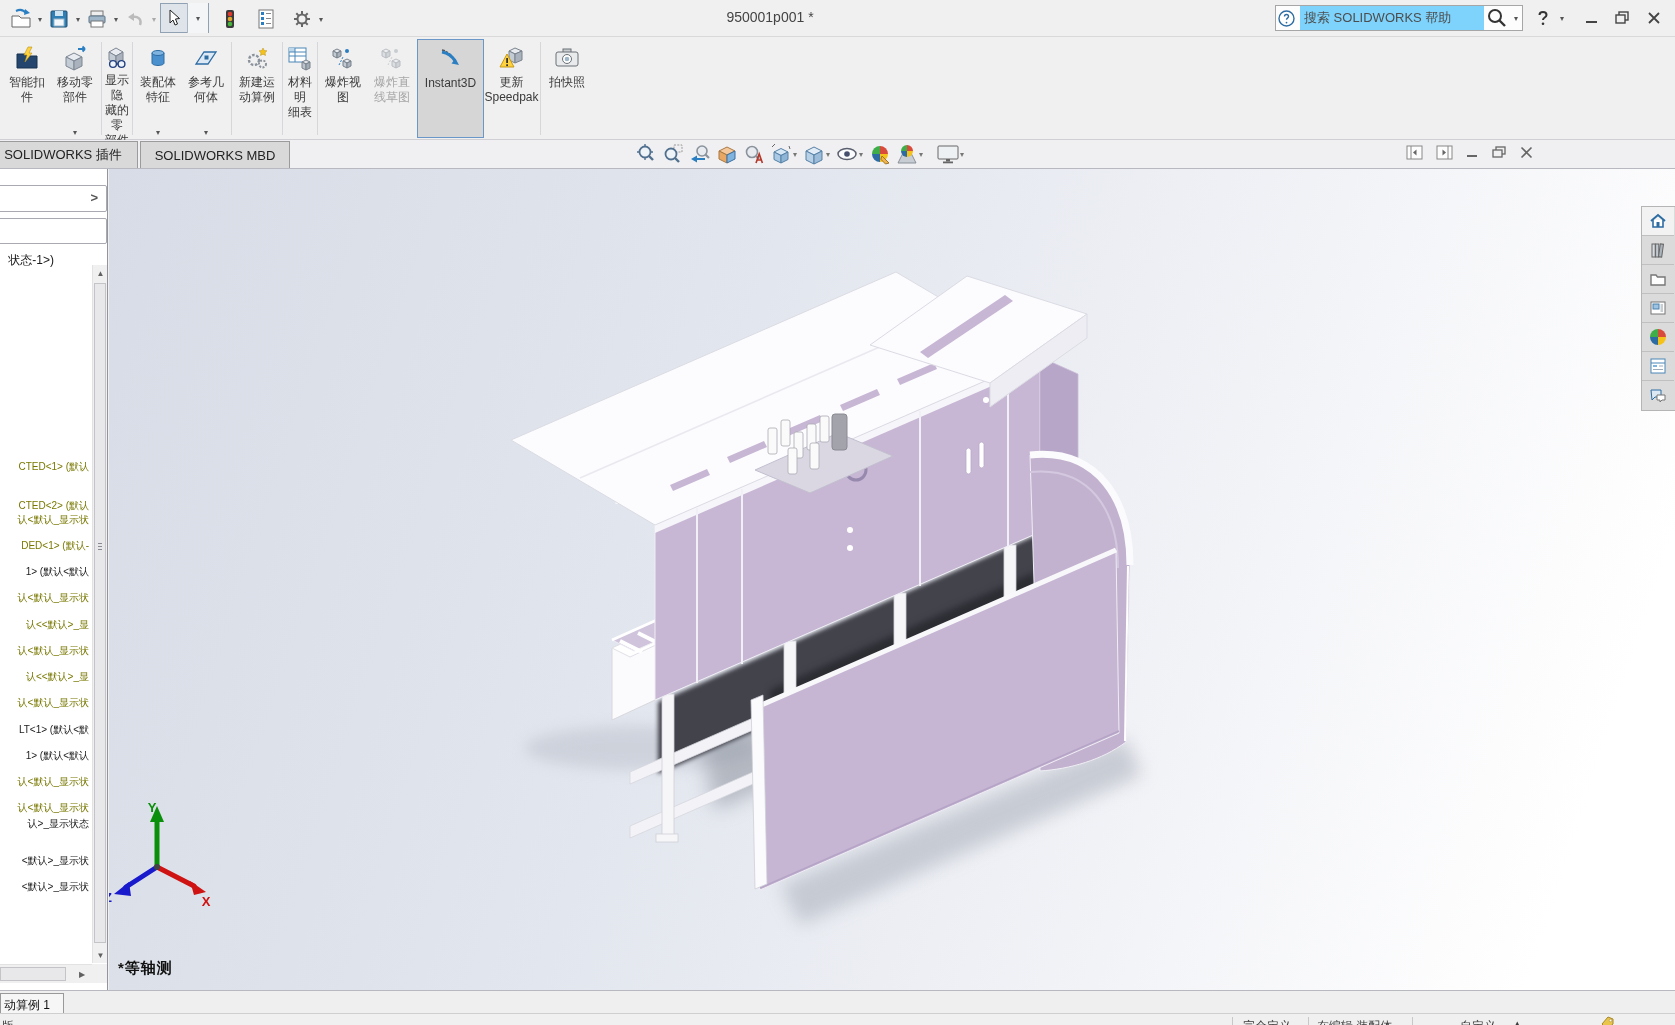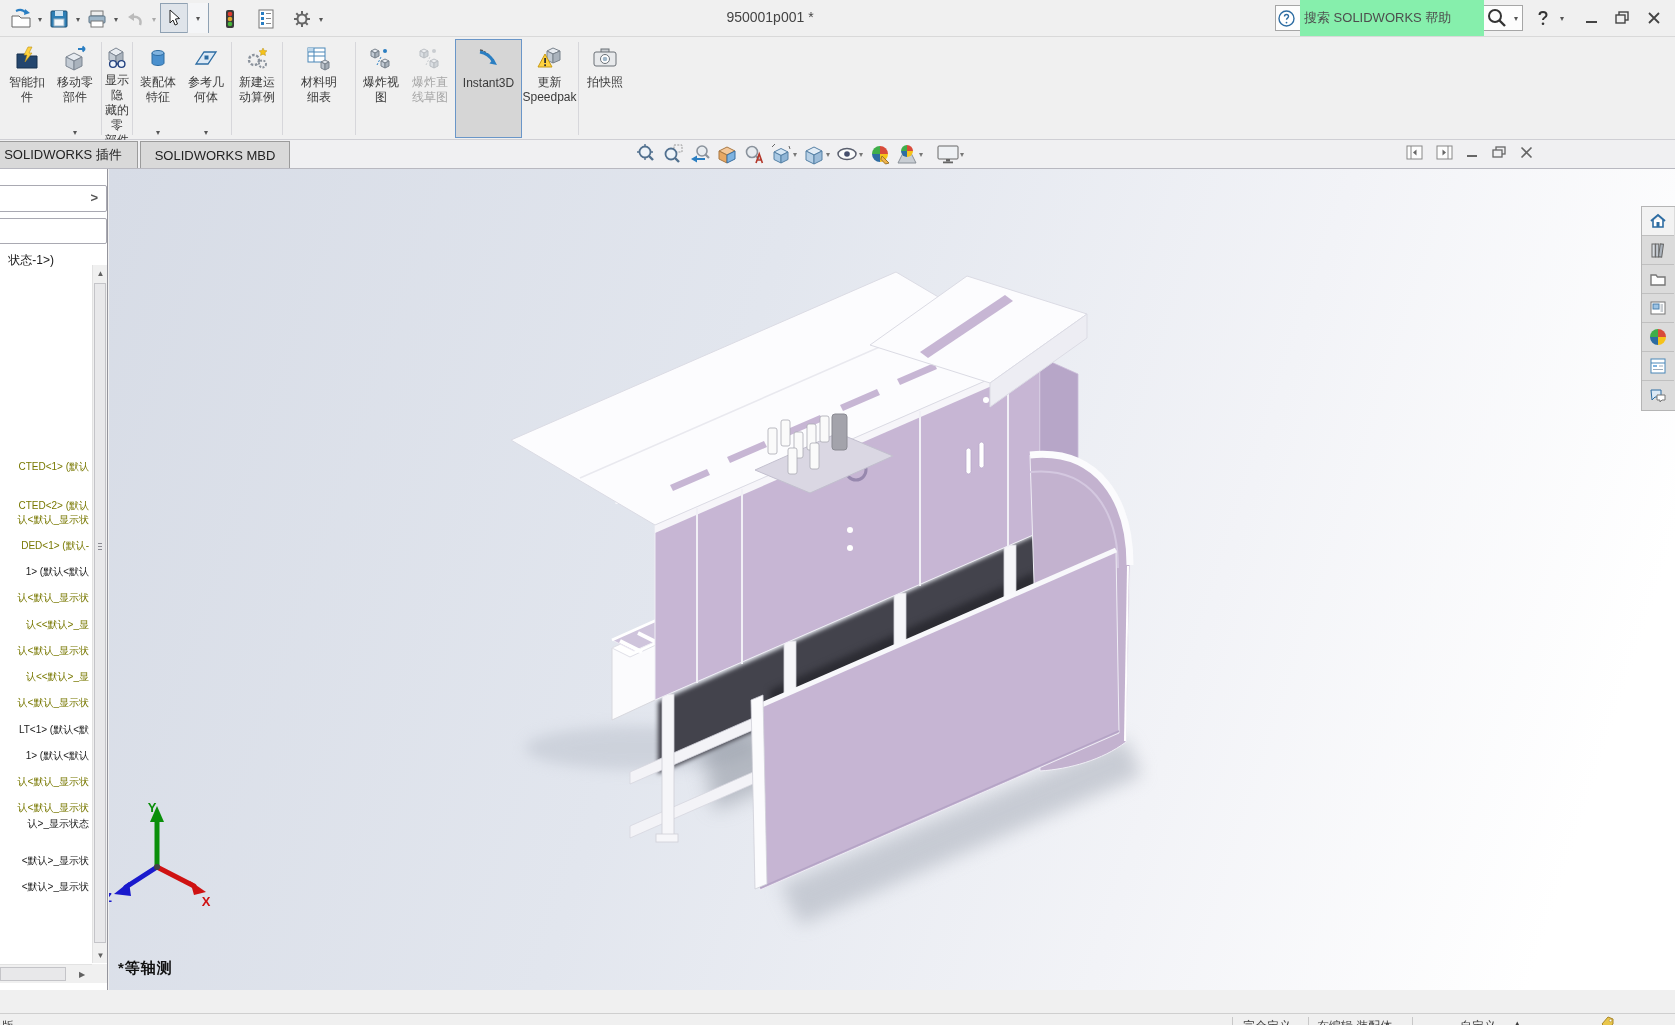--- a/index.html
+++ b/index.html
@@ -14,21 +14,21 @@
   
   #titlebar { position:absolute; left:0; top:0; width:1675px; height:37px; background:#f0f0f0; border-bottom:1px solid #d9d9d9; }
   .qat { position:absolute; top:5px; display:flex; align-items:center; }
   .qicon { width:26px; height:26px; display:flex; align-items:center; justify-content:center; }
   .qcaret { font-size:8px; color:#555; margin:0 4px; }
   #select-box { display:flex; align-items:center; border:1px solid #8fa1b3; background:#dfe4ea; height:30px; margin-top:-2px; }
   #select-box .qcaret-cell { border-left:1px solid #aab6c2; height:30px; display:flex; align-items:center; padding:0 4px; background:#f4f5f7; }
   #doc-title { position:absolute; left:560px; top:9px; width:420px; text-align:center; color:#444; font-size:14px; }
 
   #search-box { position:absolute; left:1275px; top:5px; width:248px; height:26px; background:#fdfdfd; border:1px solid #a6a6a6; display:flex; align-items:center; }
-  #search-input-zone { background:#86efac; height:36px; flex:1; display:flex; align-items:center; margin-left:4px; padding-left:4px; color:#4d4d4d; font-size:13px; white-space:nowrap; overflow:hidden; }
+  #search-input-zone { background:#7dd3fc; height:24px; flex:1; display:flex; align-items:center; margin-left:4px; padding-left:4px; color:#4d4d4d; font-size:13px; white-space:nowrap; overflow:hidden; }
   .winbtn { position:absolute; top:10px; width:18px; height:16px; display:flex; align-items:center; justify-content:center; }
 
   
   #ribbon { position:absolute; left:0; top:37px; width:1675px; height:103px; background:#f0f0f0; border-bottom:1px solid #cfcfd4; }
   #ribbon-row { position:absolute; left:4px; top:2px; height:99px; display:flex; align-items:stretch; }
   .rbtn { position:relative; display:flex; flex-direction:column; align-items:center; padding-top:5px; font-size:12px; color:#3a3a3a; }
   .rlabel { white-space:pre-line; text-align:center; line-height:15px; margin-top:3px; }
   .ricon { height:28px; display:flex; align-items:center; justify-content:center; }
   .rcaret { position:absolute; bottom:1px; left:50%; transform:translateX(-50%); font-size:8px; color:#555; }
   .rsep { width:1px; background:#d7d7db; margin:3px 1px; }
@@ -279,21 +279,21 @@
             <svg width="26" height="26">
               <circle cx="10" cy="15" r="5" fill="none" stroke="#8a929c" stroke-width="2.4" stroke-dasharray="2.6 1.6"></circle>
               <circle cx="18.5" cy="19" r="3.5" fill="none" stroke="#8a929c" stroke-width="2" stroke-dasharray="2 1.4"></circle>
               <path d="M19 3l1.2 2.5 2.8.3-2 1.9.5 2.8-2.5-1.3-2.5 1.3.5-2.8-2-1.9 2.8-.3z" fill="#f5c21a" stroke="#b8901a" stroke-width=".5"></path>
             </svg>
           </span>
         <span class="rlabel">新建运
 动算例</span>
       </div>
       <div class="rsep"></div>
-      <div class="rbtn" style="width:70px">
+      <div class="rbtn" style="width:32px">
         <span class="ricon">
             <svg width="27" height="26">
               <rect x="2" y="3" width="17" height="14" fill="#fff" stroke="#4a87b8"></rect>
               <rect x="2" y="3" width="6" height="4" fill="#bcd6ea"></rect>
               <path d="M2 7h17M2 11h17M8 3v14" stroke="#4a87b8"></path>
               <g stroke="#79828c">
                 <polygon points="15,17 19,15 23,17 19,19" fill="#dfe3e8"></polygon>
                 <polygon points="15,17 19,19 19,25 15,23" fill="#bcc3cb"></polygon>
                 <polygon points="23,17 19,19 19,25 23,23" fill="#a4acb5"></polygon>
               </g>
@@ -710,20 +710,23 @@
         </svg>
       </div>
     <div class="tcell">
         <svg width="20" height="20">
           <path d="M3 4h10v7H7l-3 3z" fill="#dce9f5" stroke="#2d6ca2"></path>
           <path d="M9 9h8v5h-3l-2 2v-2H9z" fill="#fff" stroke="#777"></path>
         </svg>
       </div>
   </div>
 
+  <div id="motion-row">
+    <div id="motion-tab">动算例 1</div>
+  </div>
 
   <div id="statusbar">
     <span class="sitem" style="left:2px">版</span>
     <span class="ssep" style="left:1232px"></span>
     <span class="sitem" style="left:1243px">完全定义</span>
     <span class="ssep" style="left:1308px"></span>
     <span class="sitem" style="left:1317px">在编辑 装配体</span>
     <span class="ssep" style="left:1412px"></span>
     <span class="sitem" style="left:1460px">自定义</span>
     <span class="sitem" style="left:1515px;font-size:9px">▴</span>

